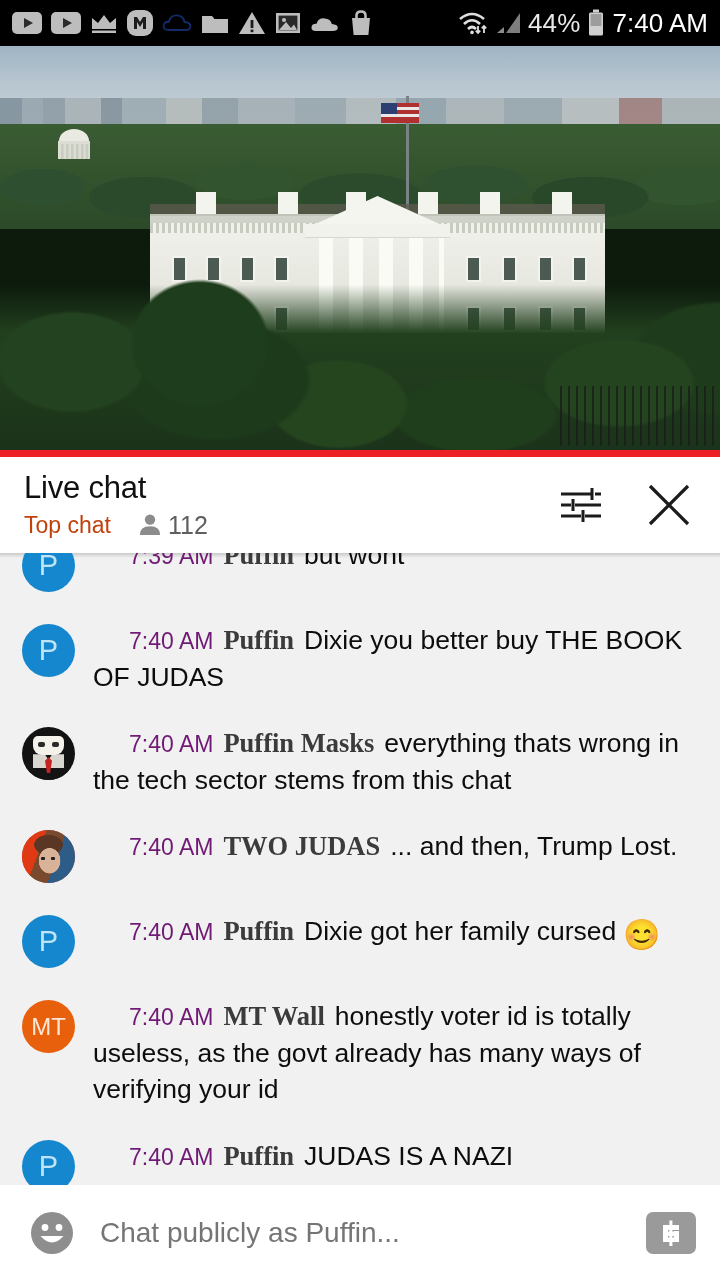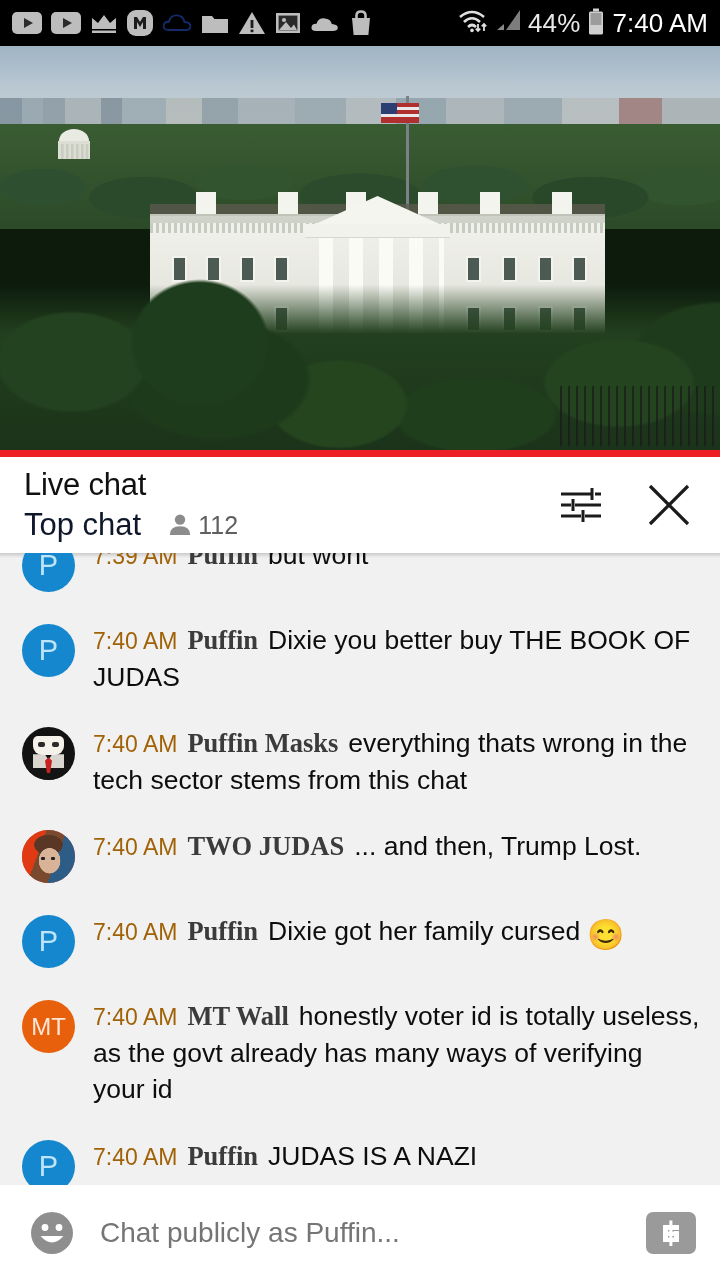--- a/index.html
+++ b/index.html
@@ -10,21 +10,21 @@
     -webkit-font-smoothing:antialiased;
   }
 
   
   .statusbar{
     position:absolute; left:0; top:0; width:720px; height:46px;
     background:#000; display:flex; align-items:center;
     padding:0 12px 0 12px;
   }
   .sb-left{ display:flex; align-items:center; gap:9px; }
-  .sb-right{ display:flex; align-items:flex-start; gap:6px; margin-left:auto; }
+  .sb-right{ display:flex; align-items:center; gap:6px; margin-left:auto; }
   .sb-ico{ display:block; }
   .sb-text{
     color:#e8e8e8; font-size:26px; letter-spacing:.2px;
     font-family:"Liberation Sans", sans-serif;
   }
   .sb-clock{ color:#fff; font-size:26px; margin-left:2px; }
 
   
   .video{
     position:absolute; left:0; top:46px; width:720px; height:404px;
@@ -166,21 +166,21 @@
   
   .chat-header{
     position:absolute; left:0; top:457px; width:720px; height:96px;
     background:#fff; display:flex; align-items:center; padding:0 24px;
   }
   .ch-titles{ flex:1; }
   .ch-title{
     font-size:31px; color:#101010; line-height:1.15; letter-spacing:-.2px;
   }
   .ch-sub{ display:flex; align-items:center; margin-top:5px; }
-  .ch-subtxt{ font-size:31px; color:#0f172a; }
+  .ch-subtxt{ font-size:23px; color:#c2410c; }
   .ch-count{ font-size:25px; color:#5f5f5f; margin-left:5px; }
   .ch-person{ margin-left:26px; display:block; }
   .ch-actions{ display:flex; align-items:center; gap:34px; }
   .ch-btn{ width:54px; height:54px; display:flex; align-items:center; justify-content:center; }
 
   
   .chat-list{
     position:absolute; left:0; top:553px; width:720px; height:632px;
     background:#f1f1f1; overflow:hidden;
   }
@@ -200,21 +200,21 @@
     overflow:hidden; position:relative;
   }
   .av-initial{
     color:#bfe4f7; font-size:29px; font-weight:400; line-height:1;
   }
   .av-mt{ color:#fce6d8; font-size:24px; line-height:1; }
   .msg-body{
     flex:1; font-size:26.5px; line-height:1.38; color:#0a0a0a;
     padding-top:2px; word-wrap:break-word;
   }
-  .m-time{ color:#a16207; font-size:23px; }
+  .m-time{ color:#701a75; font-size:23px;margin-left:36px; }
   .m-author{ color:#3b3b3b; font-weight:bold; margin-left:10px;font-family:Liberation Serif, serif; }
   .m-text{ margin-left:10px; color:#0d0d0d; }
   .emoji{ font-size:30px; vertical-align:-5px; }
 
   
   .mask-face{
     position:absolute; left:11px; top:9px; width:31px; height:19px;
     background:#f3f1ea; border-radius:5px 5px 9px 9px;
   }
   .mask-eye{ position:absolute; top:6px; width:7px; height:5px; background:#2a2a2a; border-radius:2px; }

